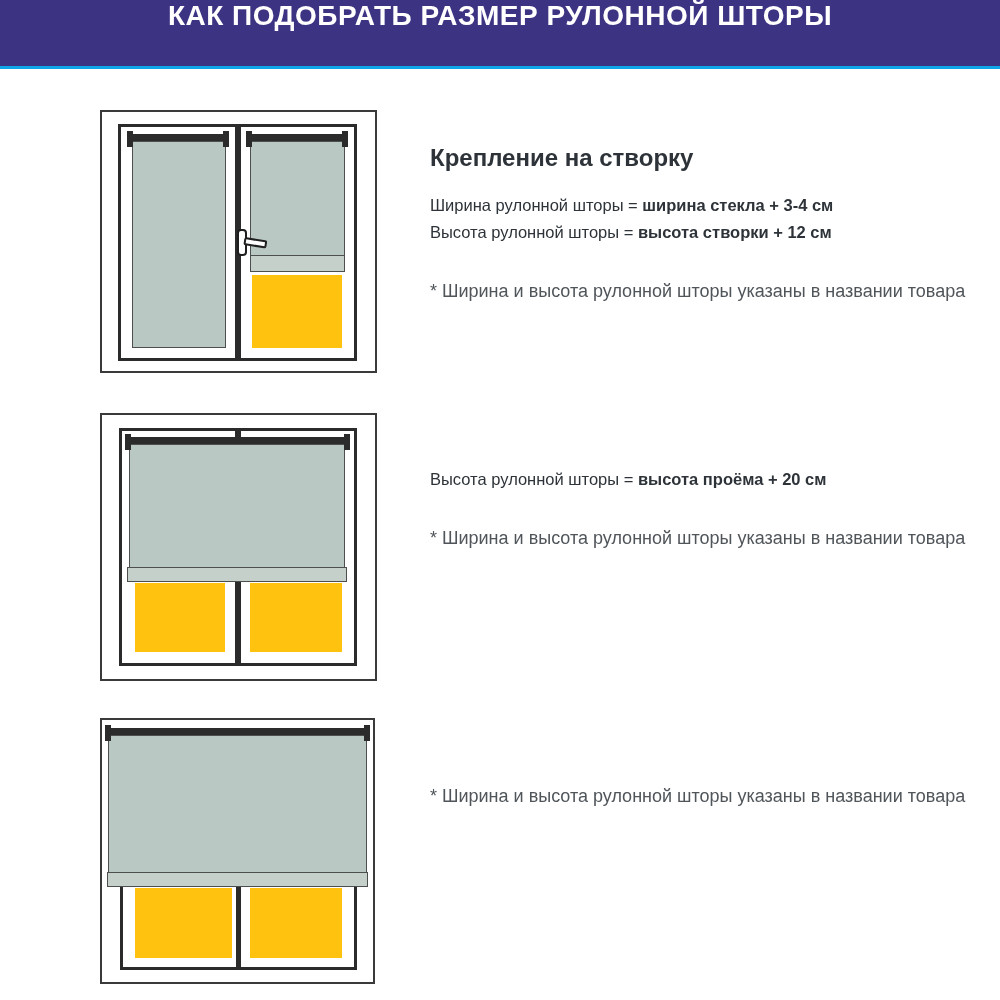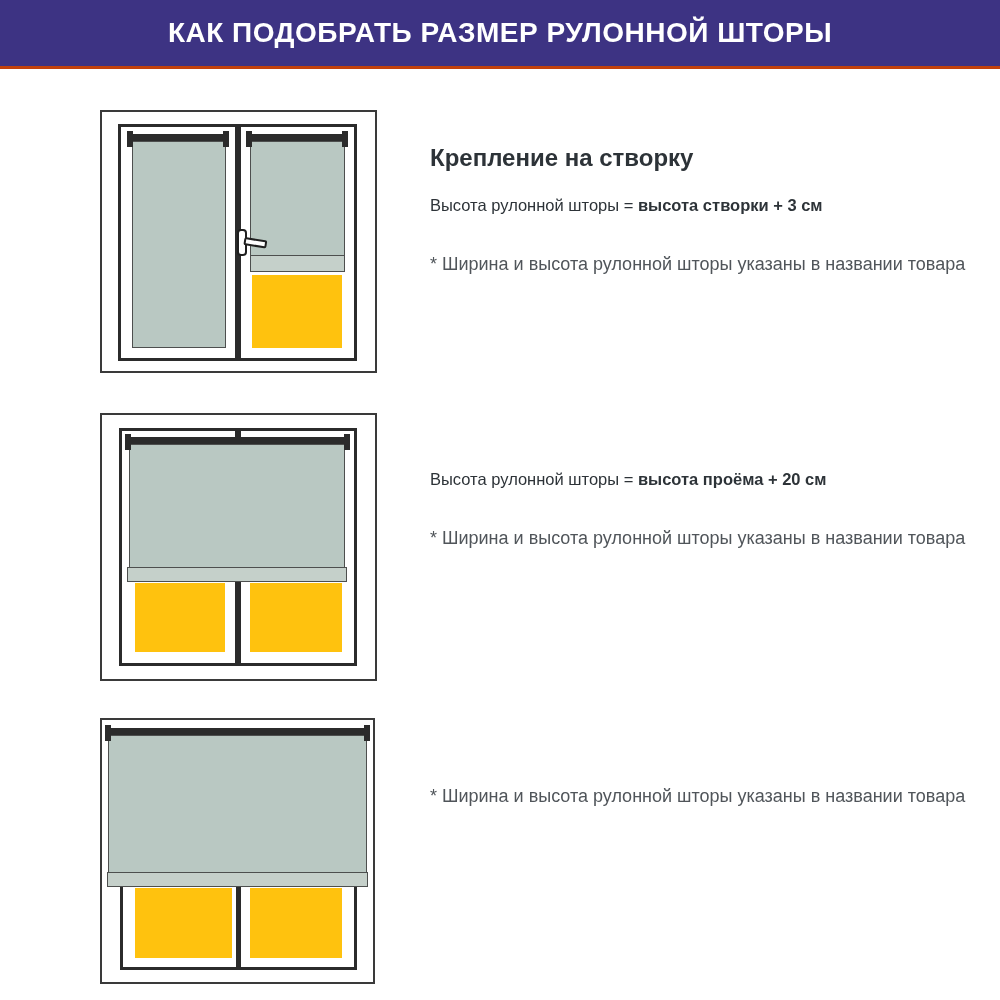--- a/index.html
+++ b/index.html
@@ -3,22 +3,22 @@
 <meta charset="utf-8">
 <style>
   * { margin: 0; padding: 0; box-sizing: border-box; }
   html, body { background: #ffffff; }
   body { font-family: "Liberation Sans", sans-serif; }
   .page { position: relative; width: 1000px; height: 1000px; background: #ffffff; overflow: hidden; }
 
   
   .header {
     position: absolute; left: 0; top: 0; width: 1000px; height: 69px;
-    background: #3d3383; border-bottom: 3px solid #c2410c;
-    display: flex; align-items: center; justify-content: center;
+    background: #3d3383; border-bottom: 3px solid #0ea5e9;
+    display: flex; justify-content: center;
   }
   .header h1 {
     color: #ffffff; font-size: 28px; font-weight: bold; letter-spacing: 0.5px;
     text-transform: uppercase; white-space: nowrap;
   }
 
   
   .row { position: absolute; left: 0; width: 828px; }
   .row-1 { top: 110px; height: 300px; }
   .row-2 { top: 413px; height: 300px; }
@@ -115,21 +115,22 @@
       <div class="hem rhem"></div>
       <div class="cap r1"></div>
       <div class="cap r2"></div>
       <div class="bar rb"></div>
       <div class="handle-base"></div>
       <div class="handle-lever"></div>
     </div>
     <div class="text-block">
       <h2>Крепление на створку</h2>
       <div class="formulas">
-        <p class="formula"><span>Высота рулонной шторы = </span><b>высота створки + 3 см</b></p>
+        <p class="formula"><span>Ширина рулонной шторы = </span><b>ширина стекла + 3-4 см</b></p>
+        <p class="formula"><span>Высота рулонной шторы = </span><b>высота створки + 12 см</b></p>
       </div>
       <p class="note">* Ширина и высота рулонной шторы указаны в названии товара</p>
     </div>
   </section>
 
   <section class="row row-2">
     <div class="illu illu-2">
       <div class="wall"></div>
       <div class="frame"></div>
       <div class="mullion"></div>

